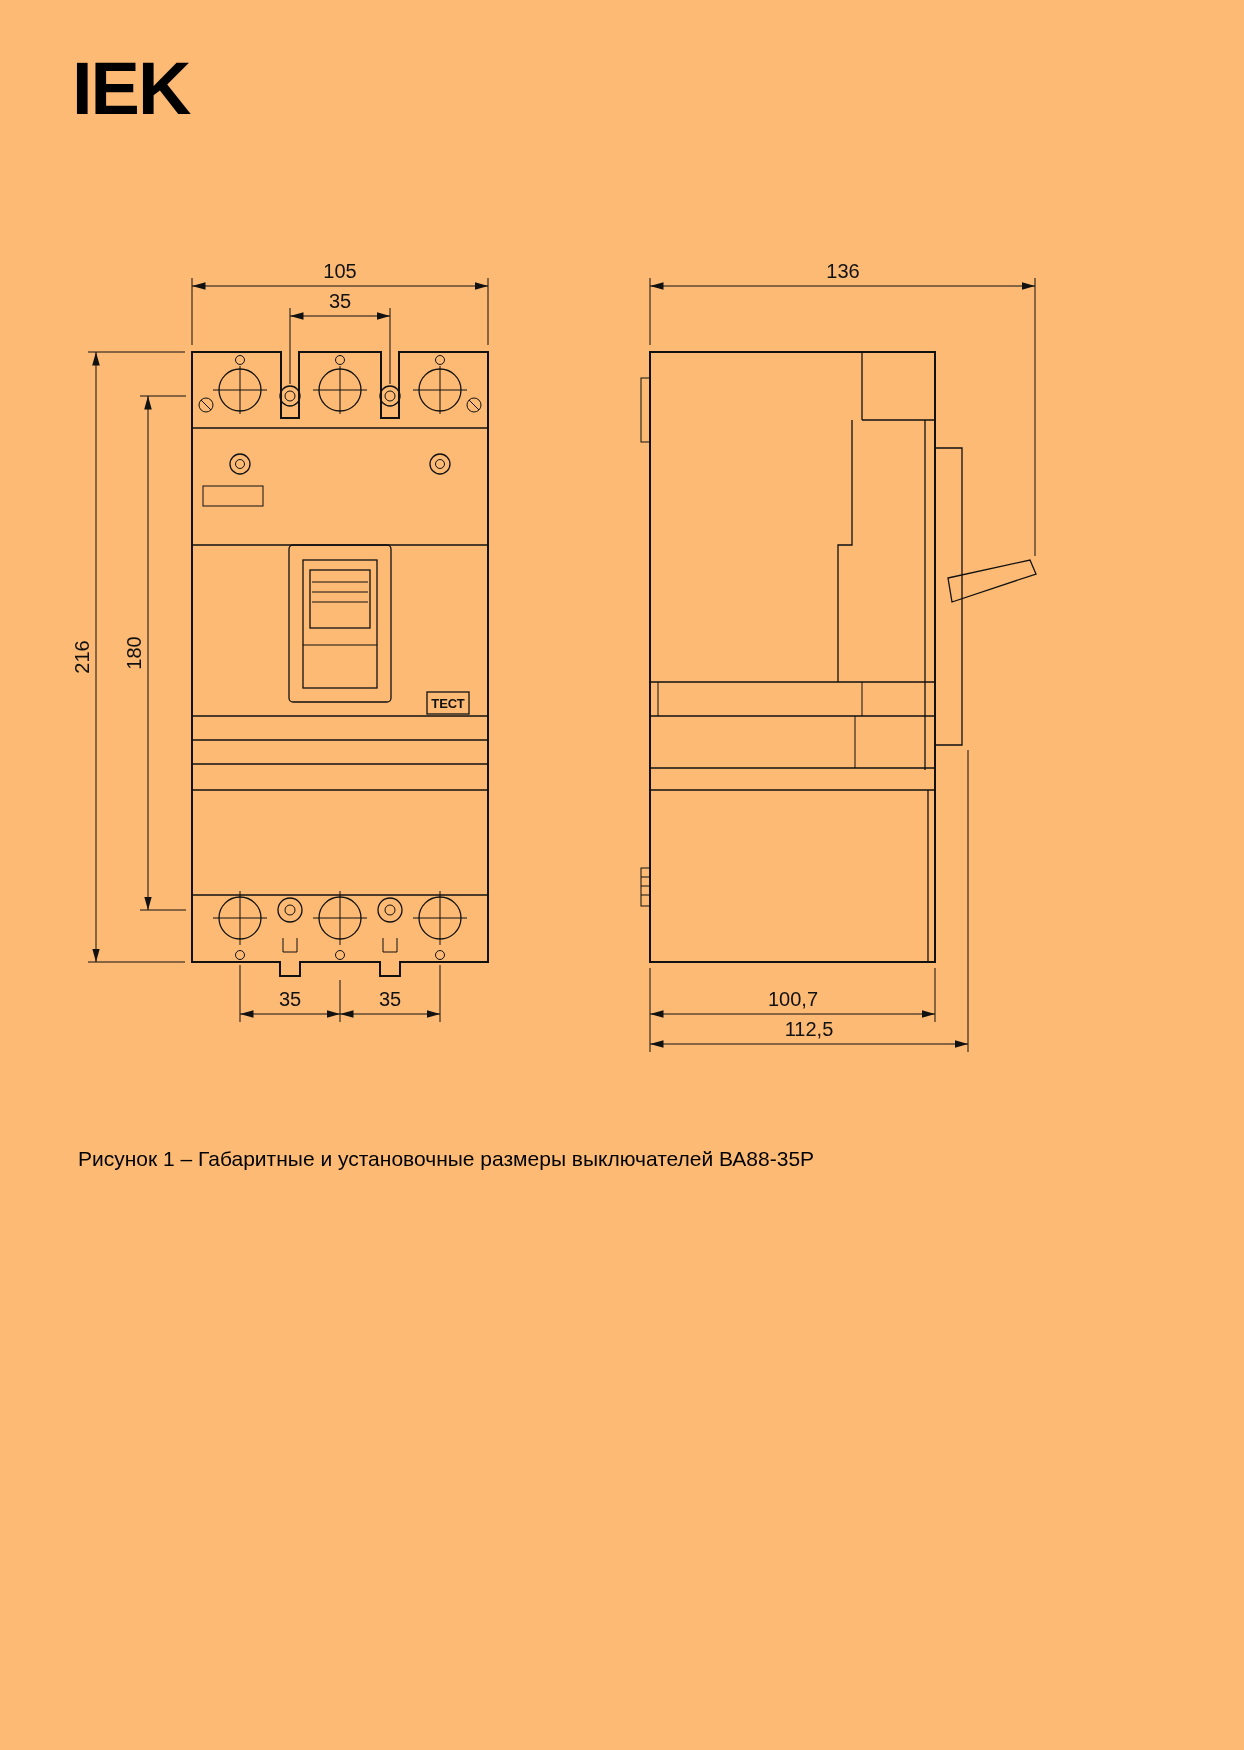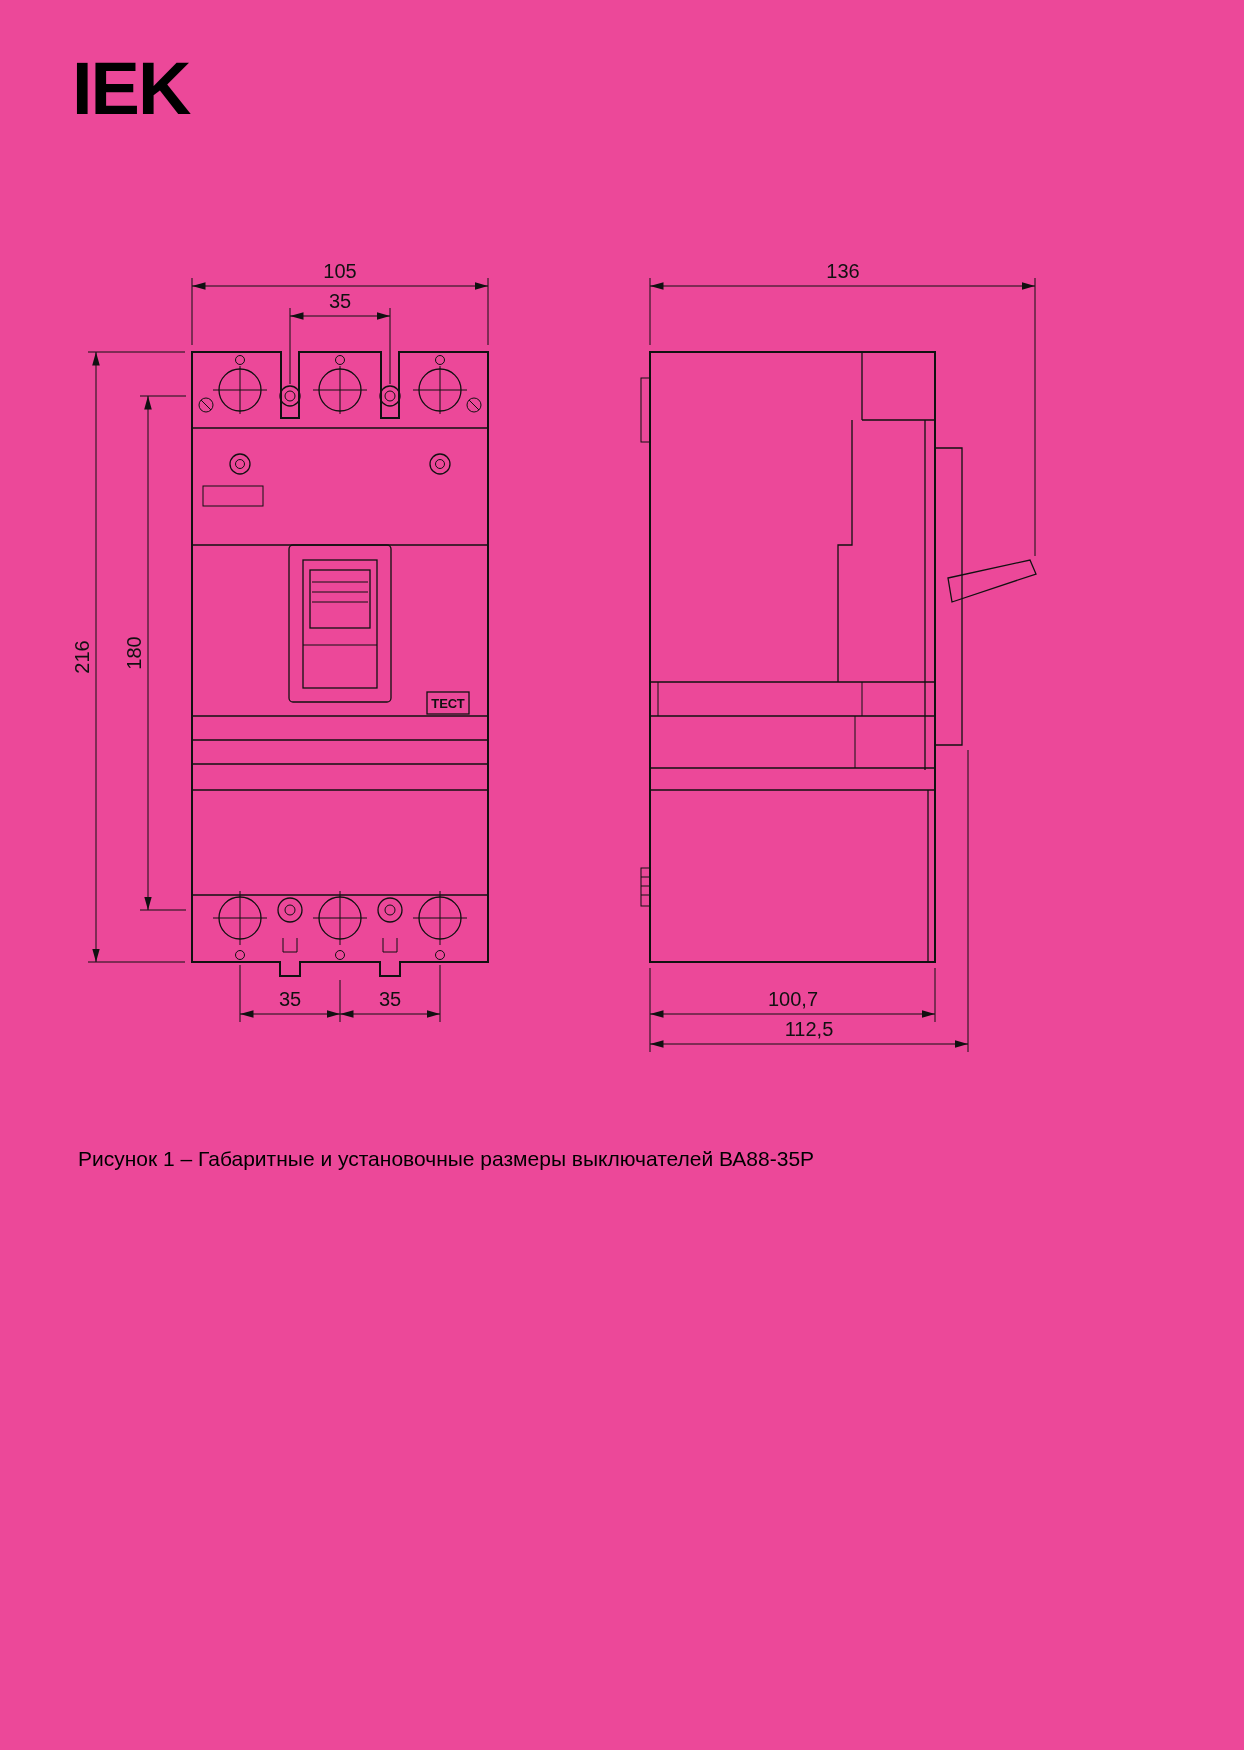--- a/index.html
+++ b/index.html
@@ -1,16 +1,16 @@
 <!DOCTYPE html>
 <html><head>
 <meta charset="utf-8">
 <style>
   html,body{margin:0;padding:0;background:#ffffff;}
-  .page{position:relative;width:1244px;height:1750px;background:#ec4899;overflow:hidden;}
+  .page{position:relative;width:1244px;height:1750px;background:#fdba74;overflow:hidden;}
   svg{position:absolute;left:0;top:0;}
   .outline{fill:none;stroke:#111;stroke-width:2;}
   .detail{fill:none;stroke:#111;stroke-width:1.3;}
   .thin{fill:none;stroke:#111;stroke-width:1;}
   .dim{fill:none;stroke:#111;stroke-width:1;marker-start:url(#arr);marker-end:url(#arr);}
   .ext{fill:none;stroke:#111;stroke-width:1;}
   .dimtext{font-family:"Liberation Sans",sans-serif;font-size:20px;fill:#111;text-anchor:middle;}
   .smalltext{font-family:"Liberation Sans",sans-serif;font-size:13px;font-weight:bold;fill:#111;text-anchor:middle;}
   .caption{font-family:"Liberation Sans",sans-serif;font-size:21px;fill:#000;}
   .logo{font-family:"Liberation Sans",sans-serif;font-size:74px;font-weight:bold;fill:#000;letter-spacing:-2px;}

